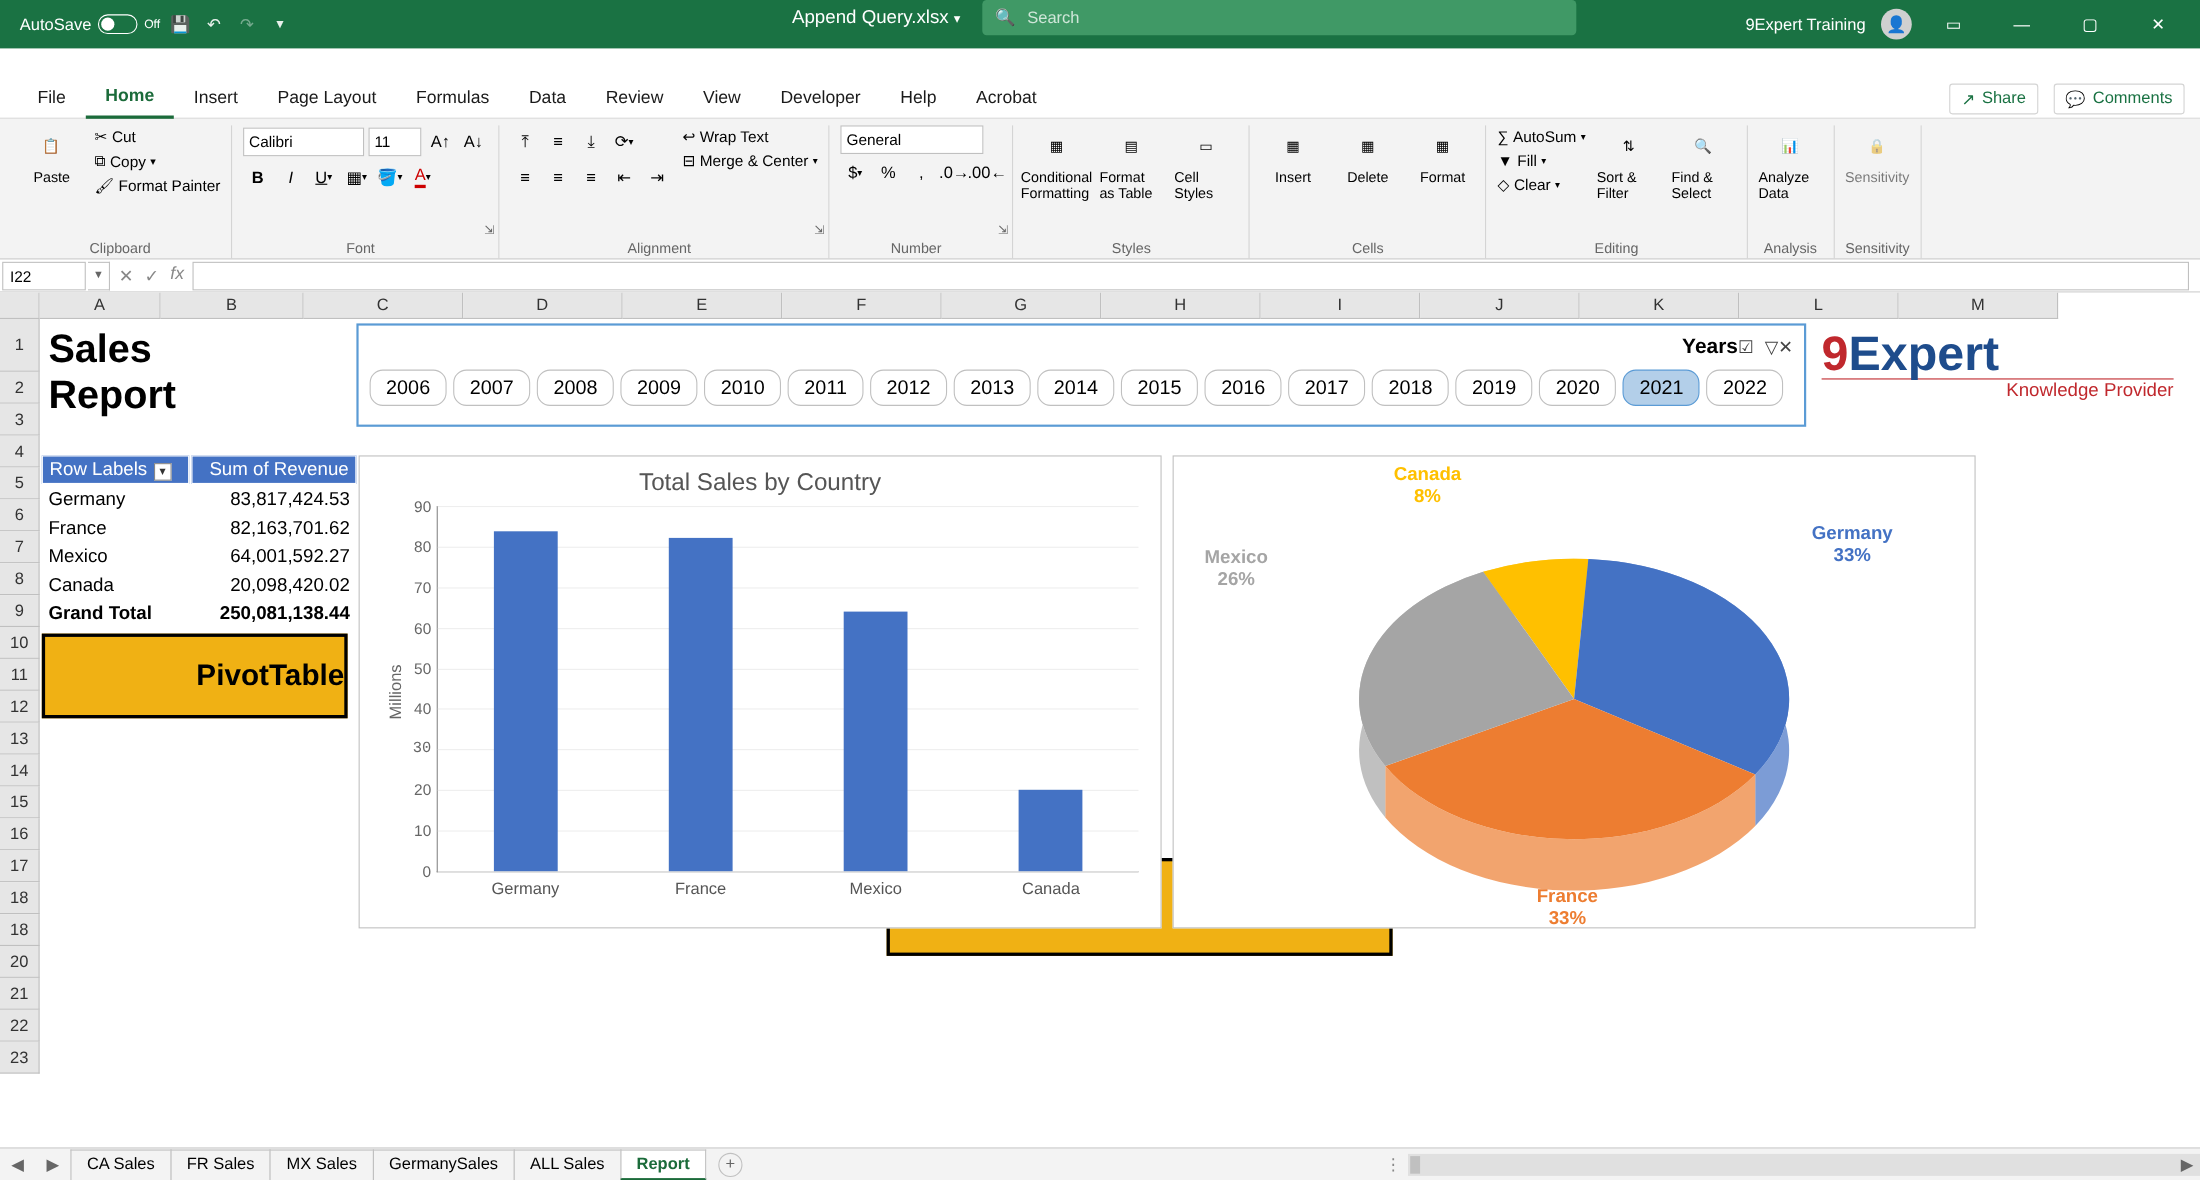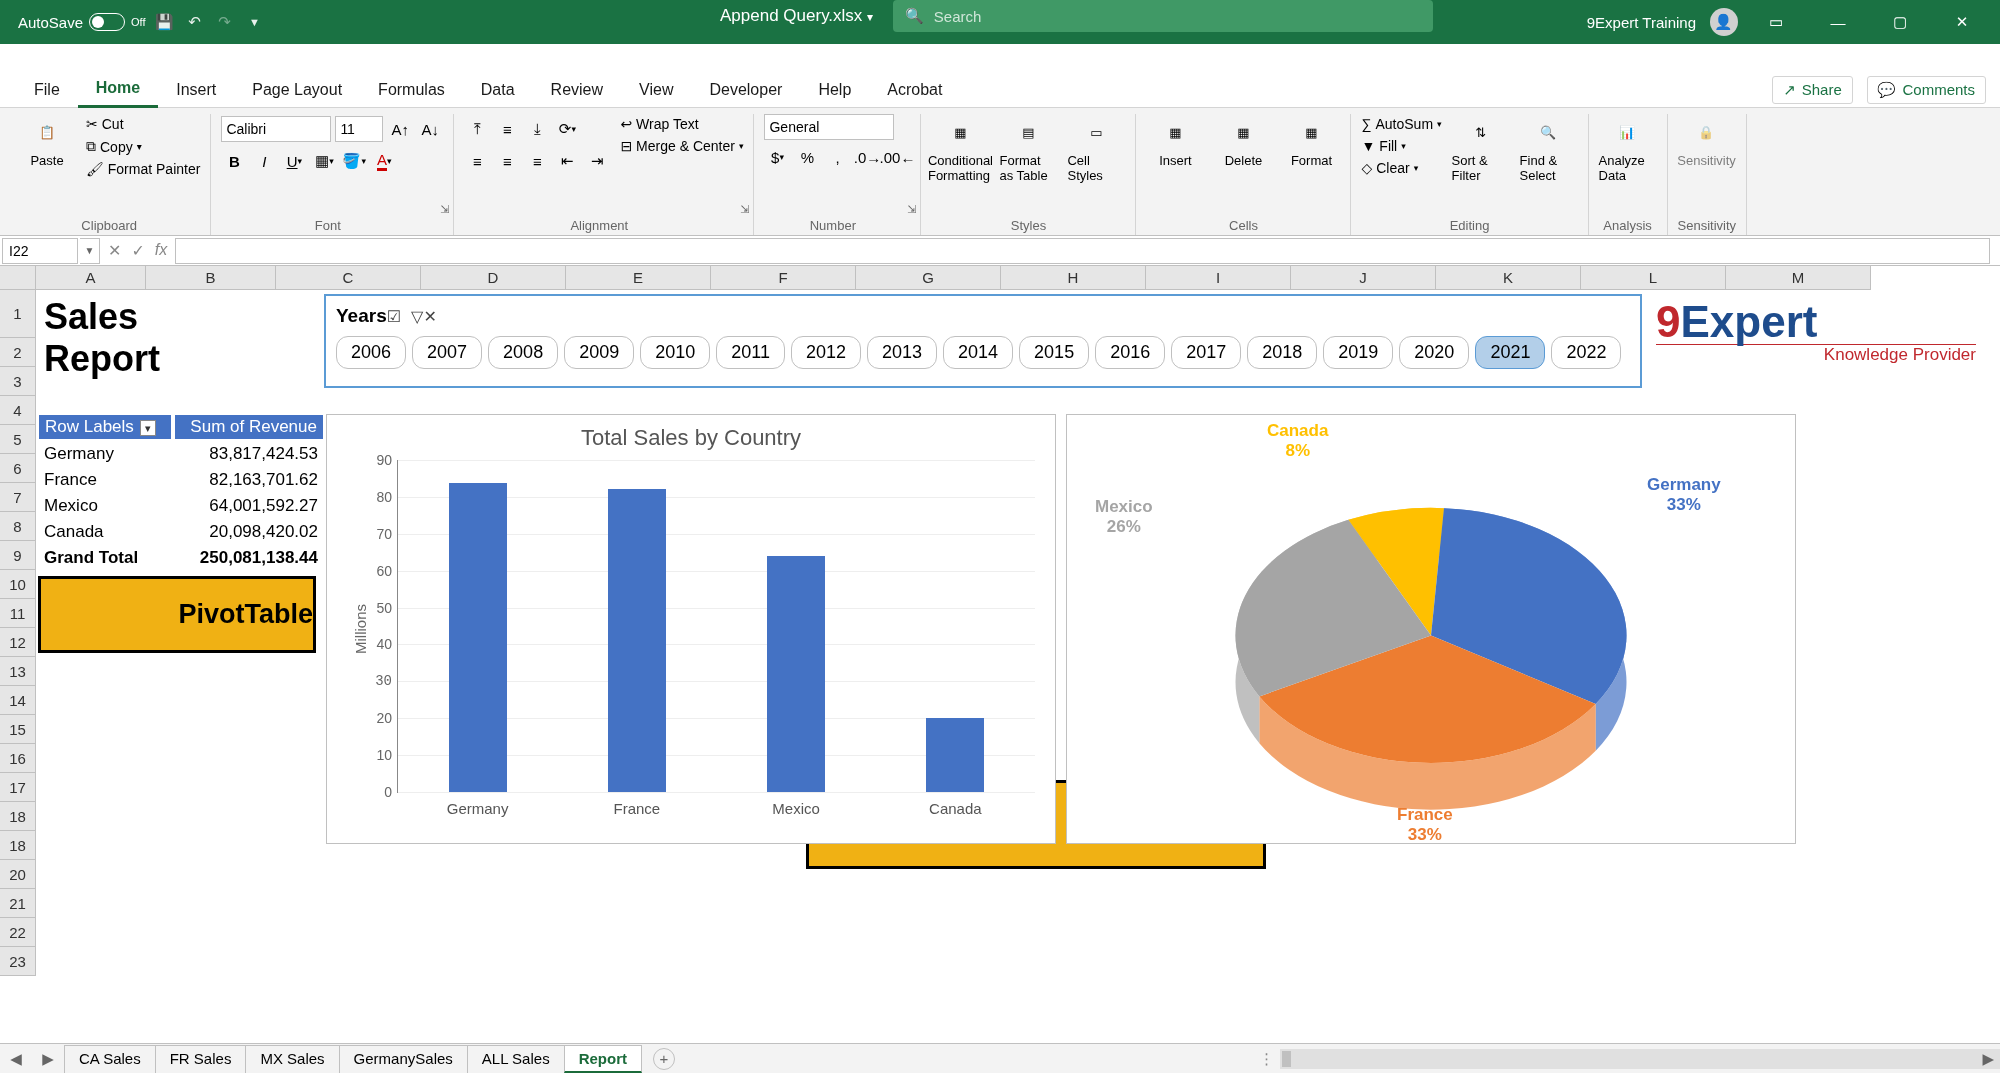--- a/index.html
+++ b/index.html
@@ -59,21 +59,21 @@
 .rowheads { position:absolute; left:0; top:24px; width:36px; }
 .rowhead { height:29px; background:#e6e6e6; border-right:1px solid #c0c0c0; border-bottom:1px solid #c0c0c0; text-align:center; font-size:15px; line-height:29px; color:#333; }
 .rowhead.r1 { height:48px; line-height:48px; }
 
 
 .content { position:absolute; left:36px; top:24px; }
 .title-cell { font-size:36px; font-weight:700; position:absolute; left:8px; top:6px; }
 
 
 .slicer { position:absolute; left:288px; top:4px; width:1318px; height:94px; border:2px solid #5b9bd5; background:#fff; padding:8px 10px; }
-.slicer-header { display:flex; align-items:center; justify-content:flex-start; height:24px; }
+.slicer-header { display:flex; align-items:center; justify-content:flex-end; height:24px; }
 .slicer-title { font-size:19px; font-weight:600; }
 .slicer-icons { display:flex; gap:10px; color:#444; }
 .slicer-items { display:flex; gap:6px; margin-top:8px; }
 .slicer-item { border:1px solid #c0c0c0; background:#fff; padding:5px 14px; font-size:18px; border-radius:12px; cursor:pointer; }
 .slicer-item.sel { background:#b3cfe9; border-color:#5b9bd5; }
 
 
 .logo { position:absolute; left:1620px; top:10px; width:320px; }
 
 

